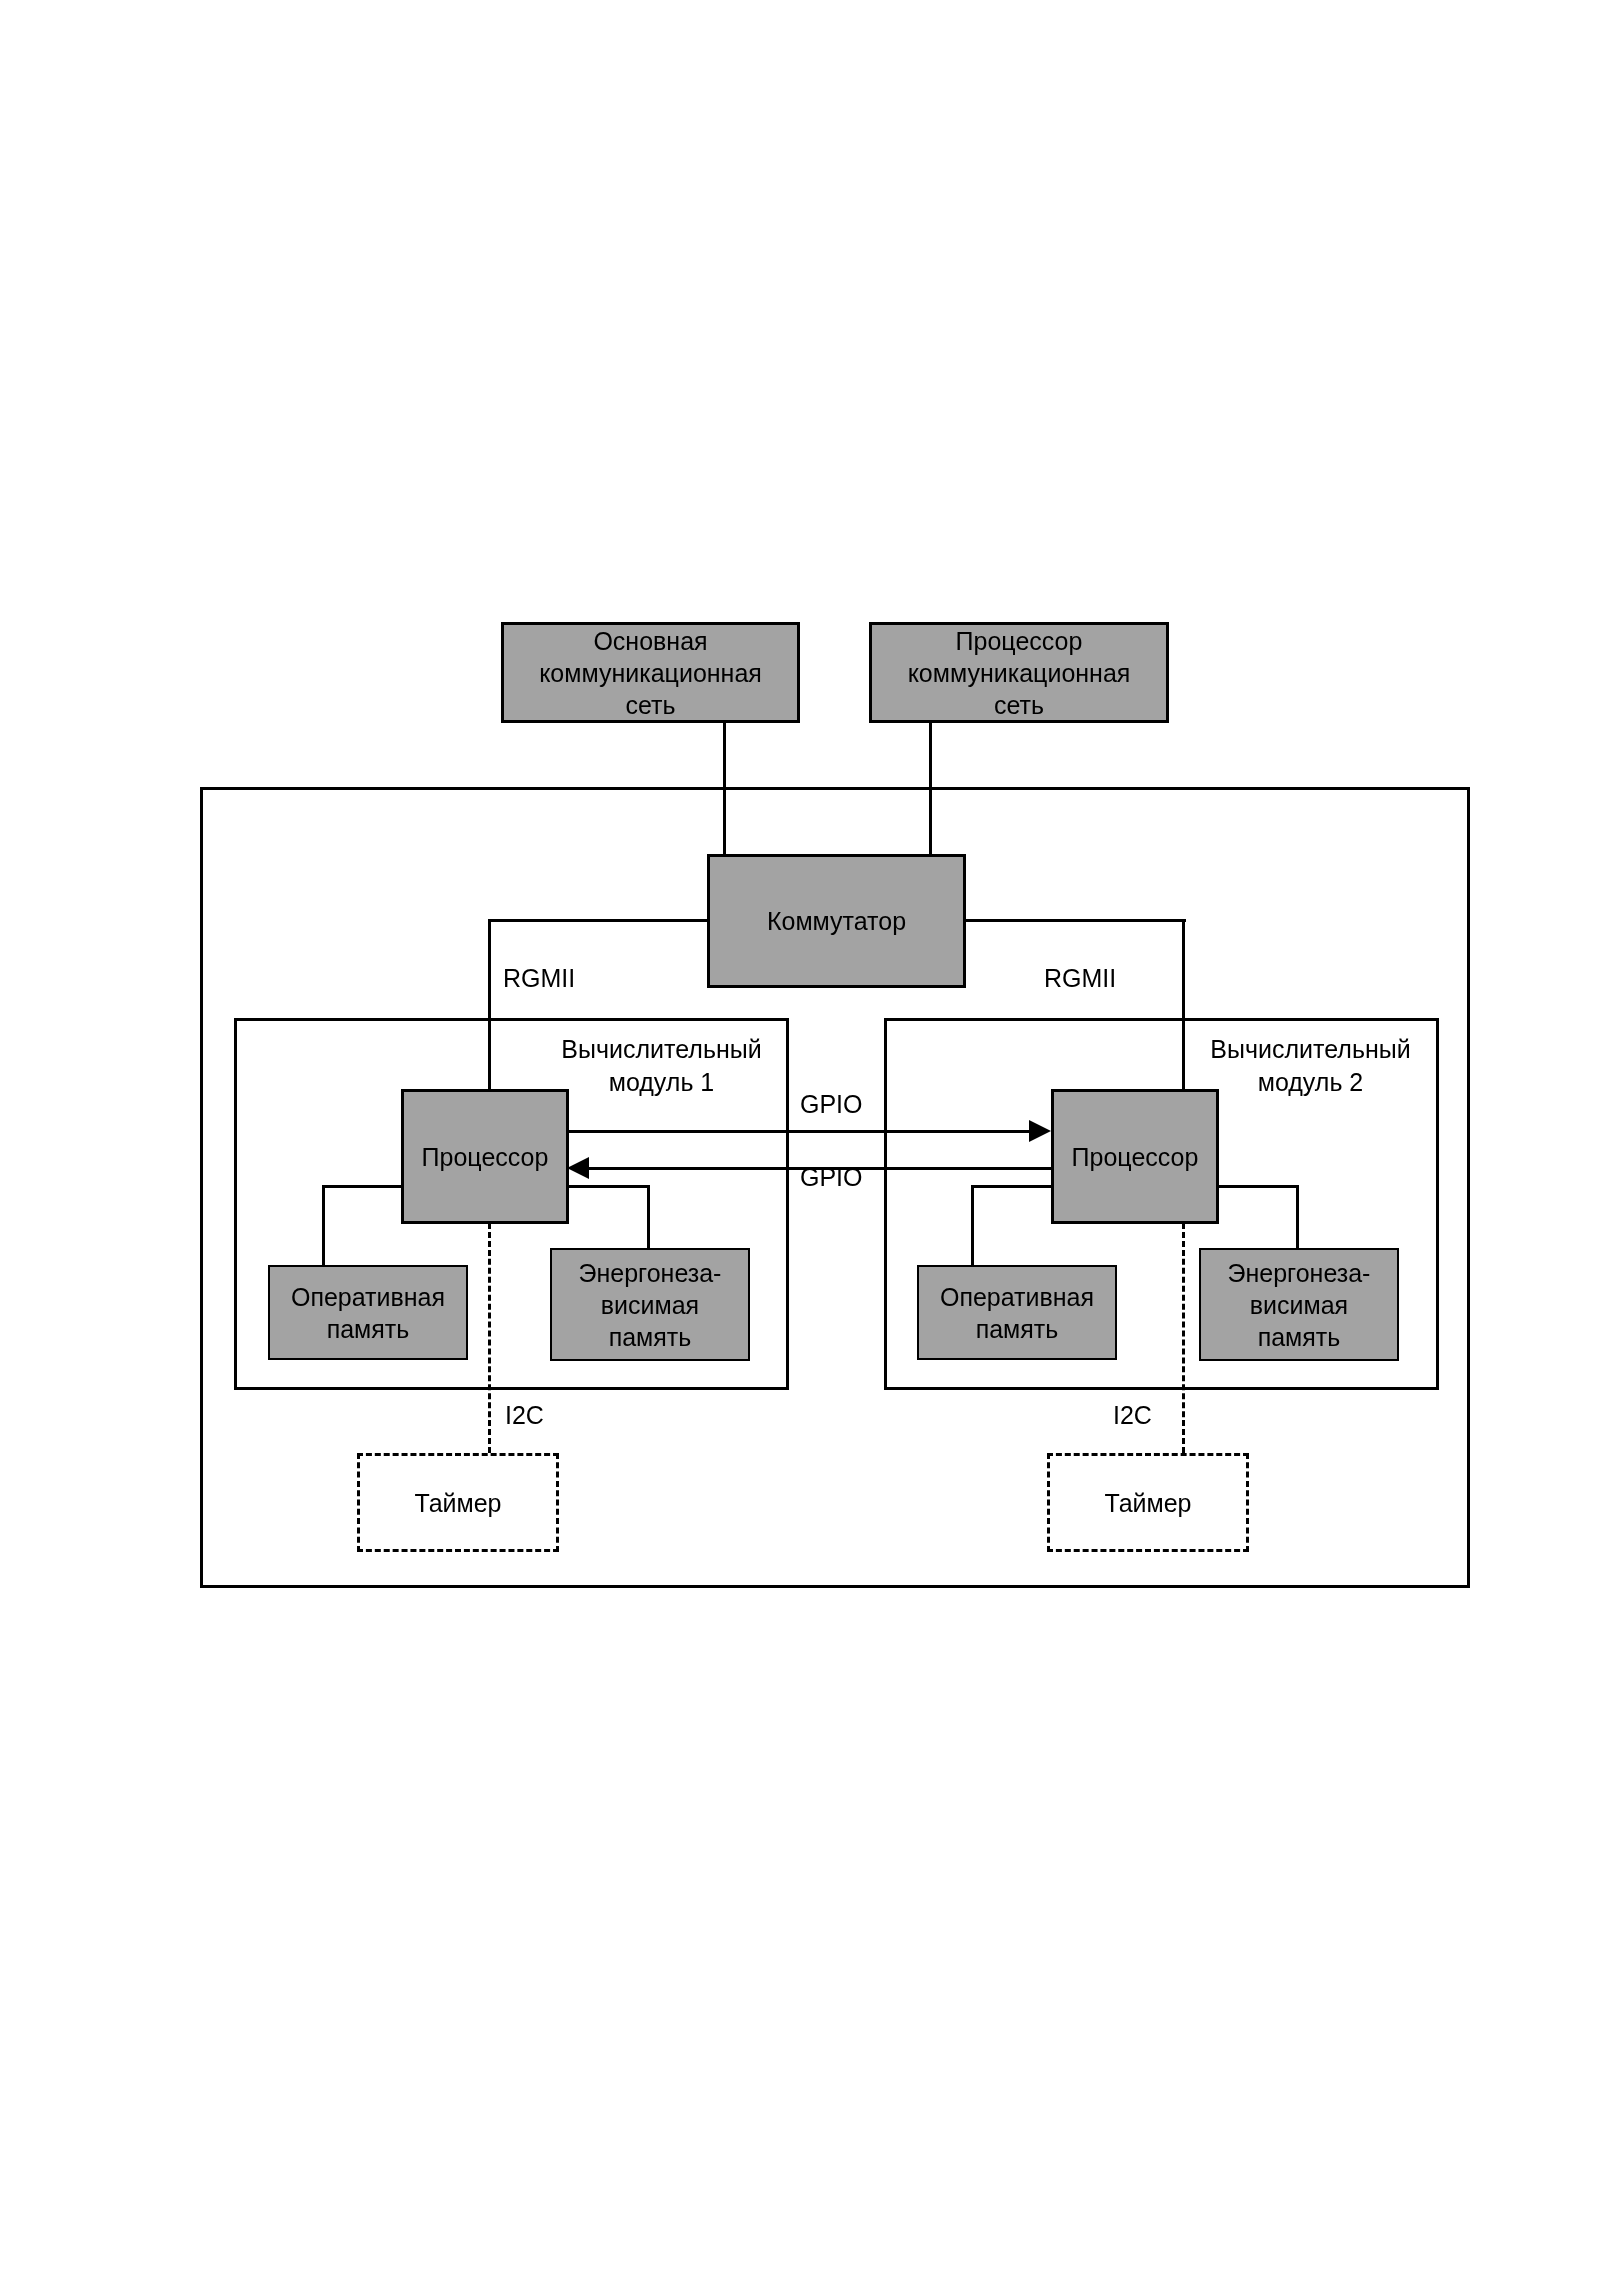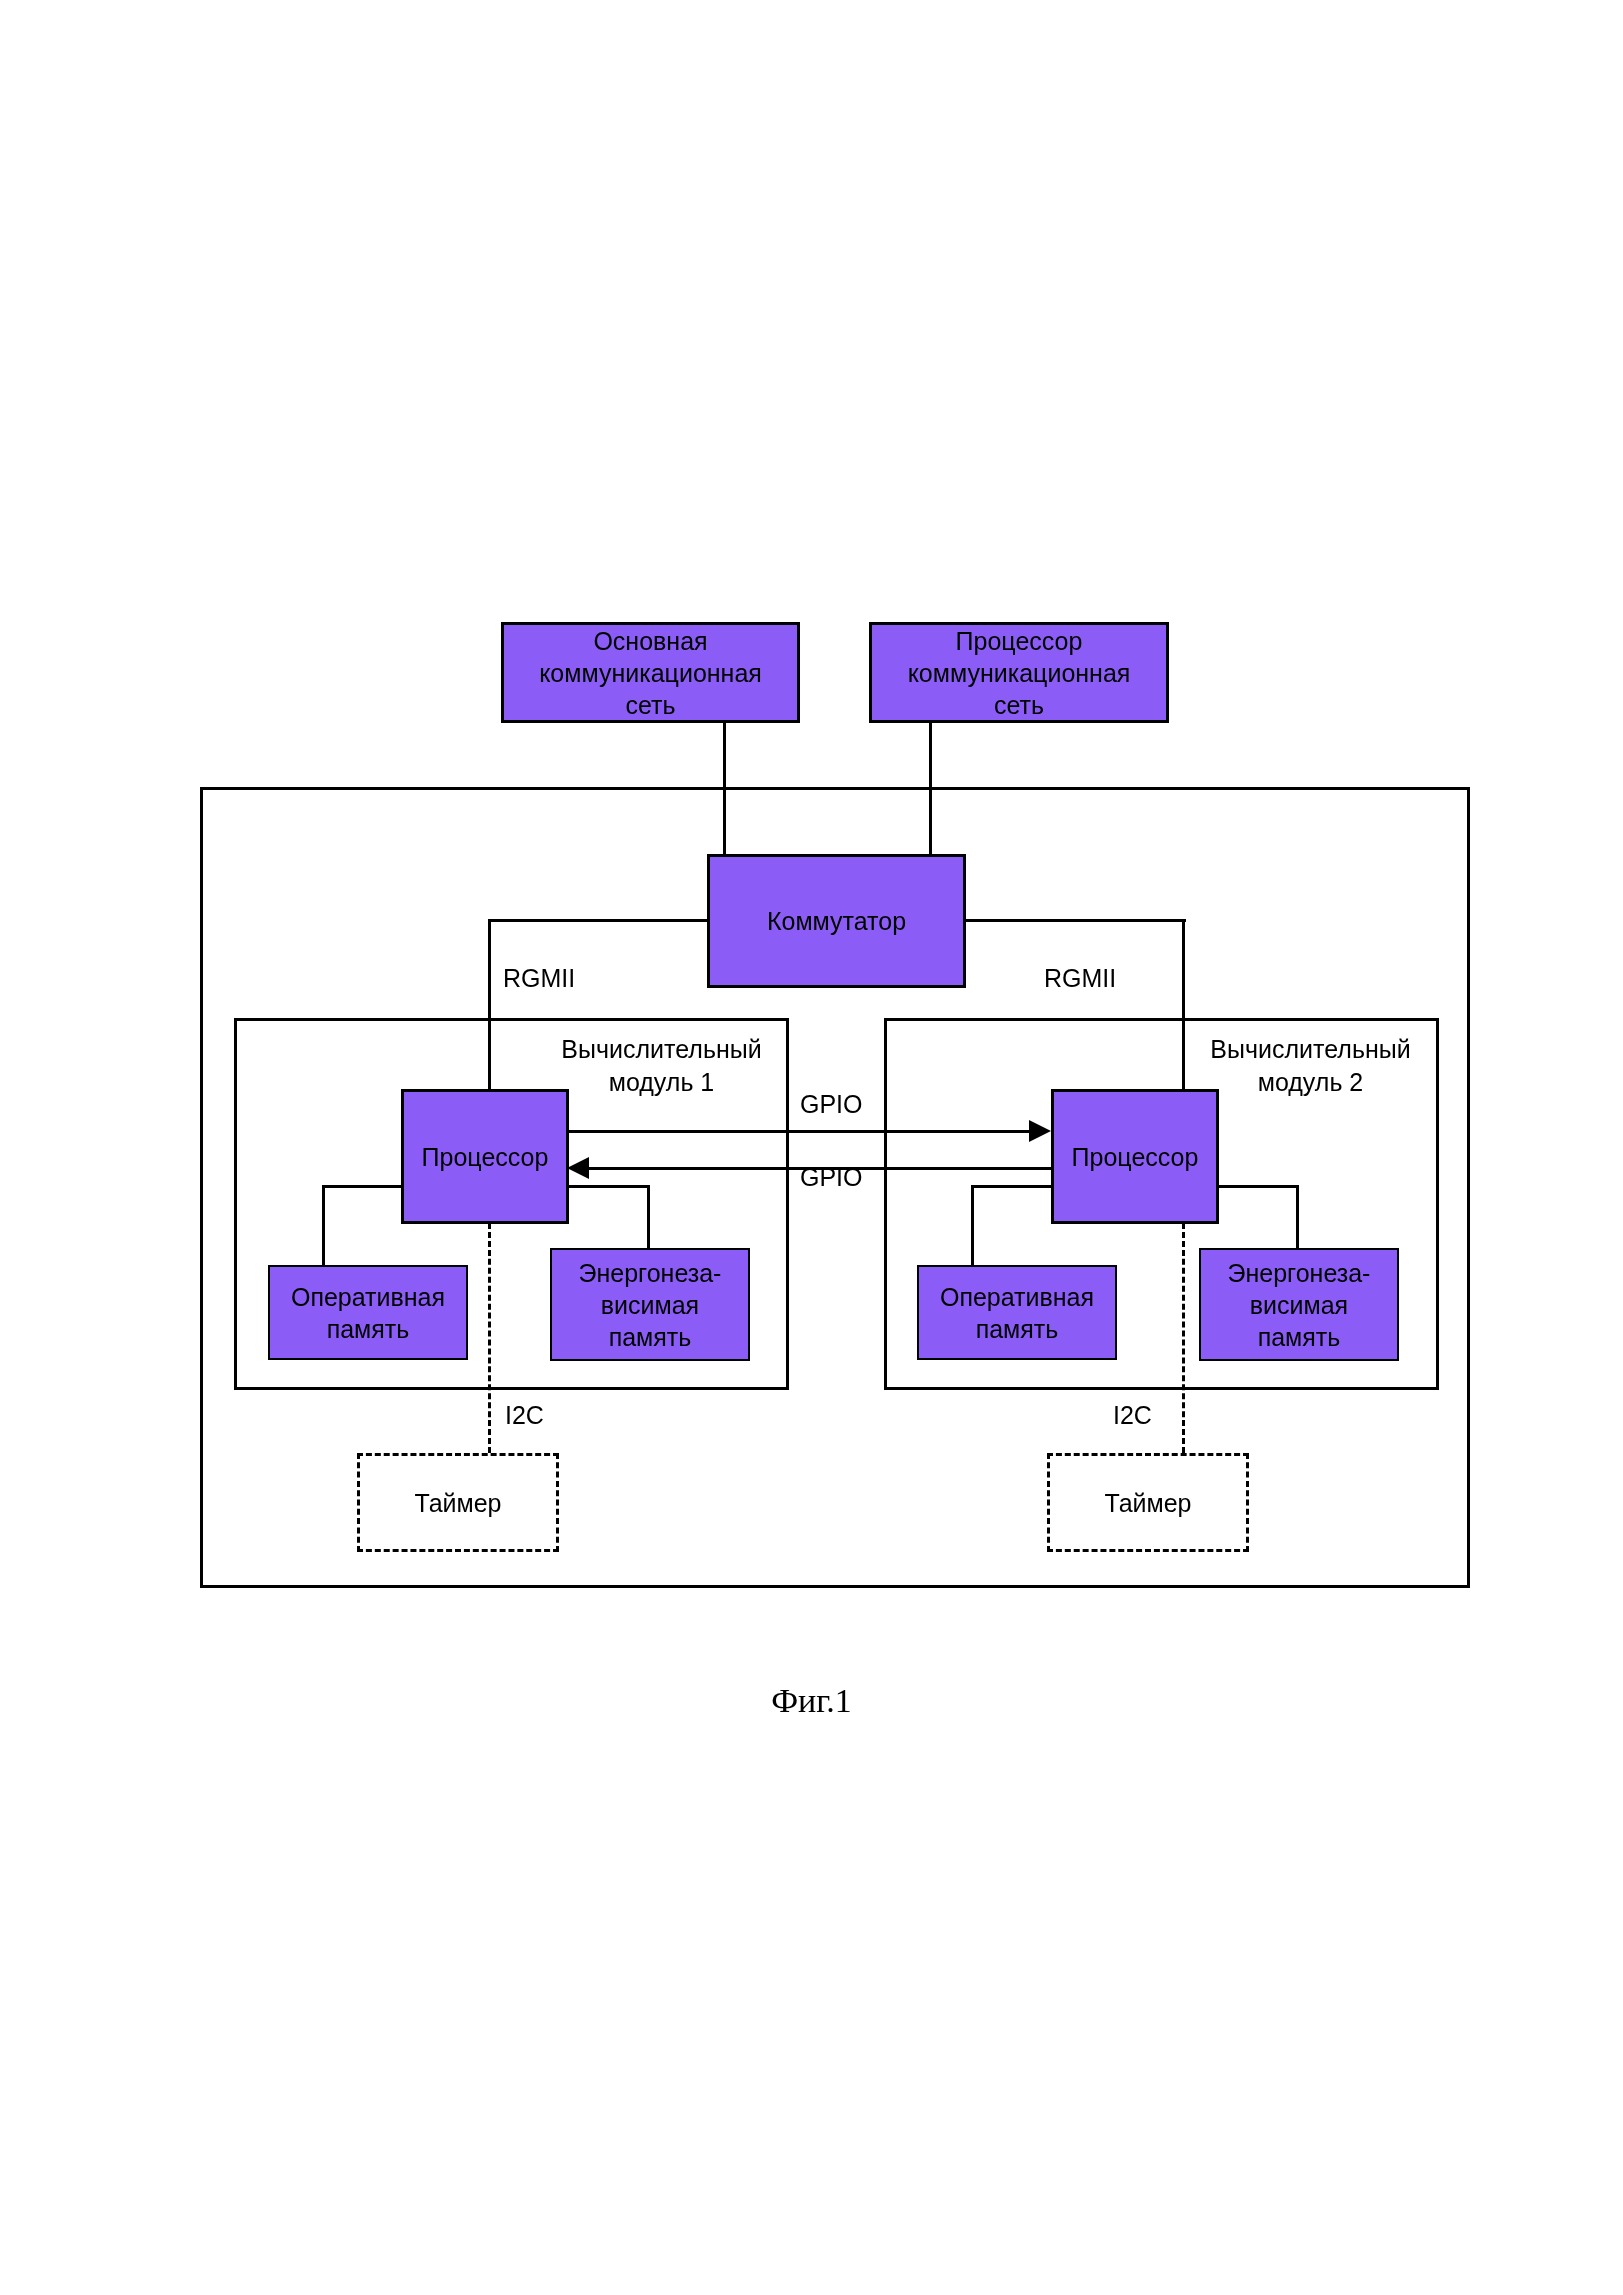--- a/index.html
+++ b/index.html
@@ -14,21 +14,21 @@
     height: 2295px;
     background: #ffffff;
     font-family: "Liberation Sans", sans-serif;
     color: #000000;
     overflow: hidden;
   }
   .box {
     position: absolute;
     box-sizing: border-box;
     border: 3.3px solid #000;
-    background: #8b5cf6;
+    background: #a3a3a3;
     display: flex;
     align-items: center;
     justify-content: center;
     text-align: center;
     line-height: 1.28;
     font-size: 25px;
     z-index: 5;
   }
   .box.thin { border-width: 2.6px; }
   .box.dashed {
@@ -194,16 +194,15 @@
   </div>
 
   <div class="line-h" style="left:567px; top:1130px; width:466px;"></div>
   <div class="arrowhead right" style="left:1029px; top:1120px;"></div>
   <div class="lbl" style="left: 800px; top: 1088px; white-space: pre-line;">GPIO</div>
 
   <div class="line-h" style="left:589px; top:1167px; width:463px;"></div>
   <div class="arrowhead left" style="left:567px; top:1157px;"></div>
   <div class="lbl" style="left: 800px; top: 1161px; white-space: pre-line;">GPIO</div>
 
-  <div class="caption" style="left:0px; top:1682px; width:1623px;">Фиг.1</div>
 
 </div>
 
 
 </body></html>

